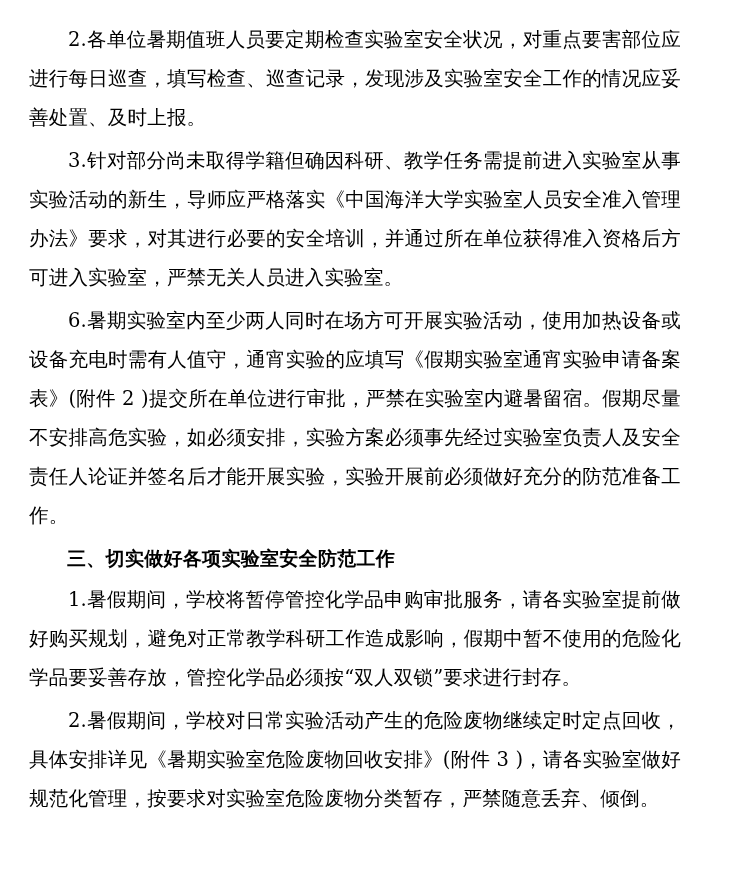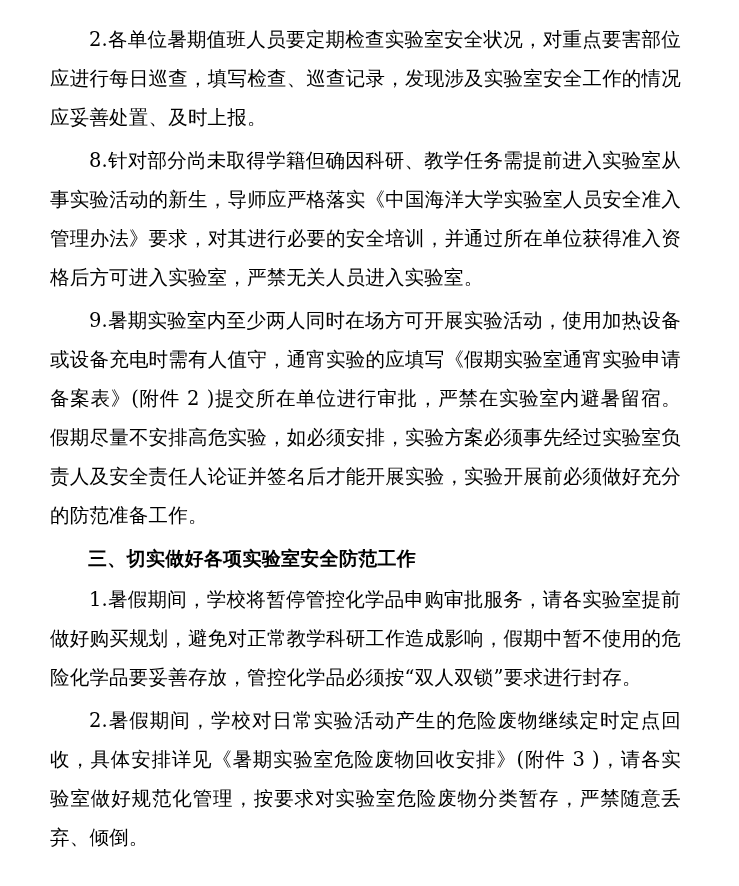--- a/index.html
+++ b/index.html
@@ -11,21 +11,21 @@
     width: 739px;
     height: 886px;
     font-family: "DejaVu Serif", "Liberation Serif", serif;
     color: #000000;
     overflow: hidden;
   }
   .page {
     width: 739px;
     height: 886px;
     box-sizing: border-box;
-    padding: 20px 58px 0 50px;
+    padding: 20px 58px 0 29px;
     position: relative;
   }
   .para {
     font-size: 19.5px;
     line-height: 39px;
     text-align: justify;
     text-justify: inter-ideograph;
     text-indent: 2em;
     margin: 0 0 4px 0;
     letter-spacing: 0.2px;
@@ -43,23 +43,23 @@
     margin-bottom: 0;
   }
 </style>
 </head>
 <body>
 
 <div class="page">
 
   <p class="para">2.各单位暑期值班人员要定期检查实验室安全状况，对重点要害部位应进行每日巡查，填写检查、巡查记录，发现涉及实验室安全工作的情况应妥善处置、及时上报。</p>
 
-  <p class="para">8.针对部分尚未取得学籍但确因科研、教学任务需提前进入实验室从事实验活动的新生，导师应严格落实《中国海洋大学实验室人员安全准入管理办法》要求，对其进行必要的安全培训，并通过所在单位获得准入资格后方可进入实验室，严禁无关人员进入实验室。</p>
+  <p class="para">3.针对部分尚未取得学籍但确因科研、教学任务需提前进入实验室从事实验活动的新生，导师应严格落实《中国海洋大学实验室人员安全准入管理办法》要求，对其进行必要的安全培训，并通过所在单位获得准入资格后方可进入实验室，严禁无关人员进入实验室。</p>
 
-  <p class="para">9.暑期实验室内至少两人同时在场方可开展实验活动，使用加热设备或设备充电时需有人值守，通宵实验的应填写《假期实验室通宵实验申请备案表》(附件 2 )提交所在单位进行审批，严禁在实验室内避暑留宿。假期尽量不安排高危实验，如必须安排，实验方案必须事先经过实验室负责人及安全责任人论证并签名后才能开展实验，实验开展前必须做好充分的防范准备工作。</p>
+  <p class="para">6.暑期实验室内至少两人同时在场方可开展实验活动，使用加热设备或设备充电时需有人值守，通宵实验的应填写《假期实验室通宵实验申请备案表》(附件 2 )提交所在单位进行审批，严禁在实验室内避暑留宿。假期尽量不安排高危实验，如必须安排，实验方案必须事先经过实验室负责人及安全责任人论证并签名后才能开展实验，实验开展前必须做好充分的防范准备工作。</p>
 
   <p class="heading">三、切实做好各项实验室安全防范工作</p>
 
   <p class="para">1.暑假期间，学校将暂停管控化学品申购审批服务，请各实验室提前做好购买规划，避免对正常教学科研工作造成影响，假期中暂不使用的危险化学品要妥善存放，管控化学品必须按“双人双锁”要求进行封存。</p>
 
   <p class="para last">2.暑假期间，学校对日常实验活动产生的危险废物继续定时定点回收，具体安排详见《暑期实验室危险废物回收安排》(附件 3 )，请各实验室做好规范化管理，按要求对实验室危险废物分类暂存，严禁随意丢弃、倾倒。</p>
 
 </div>
 
 </body></html>

